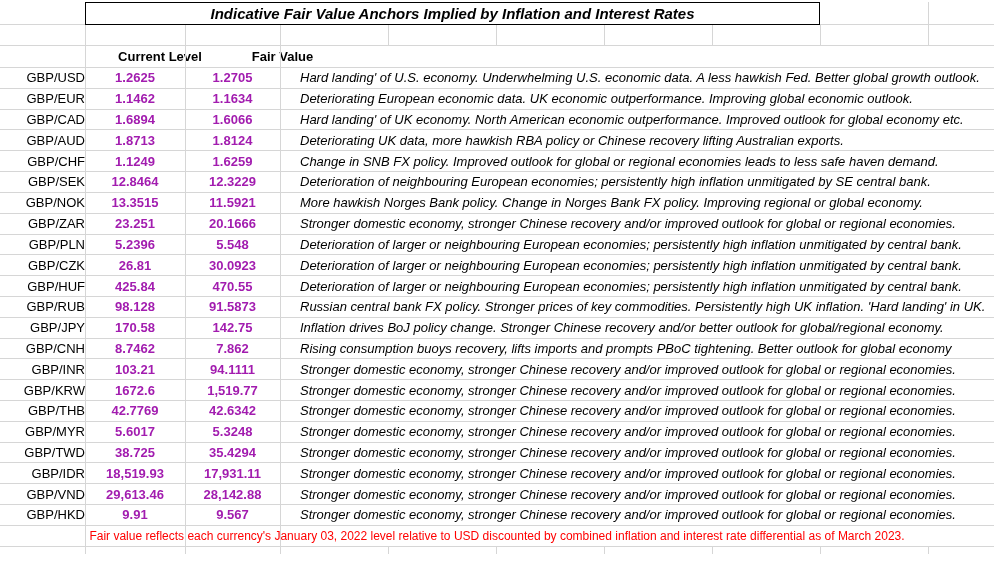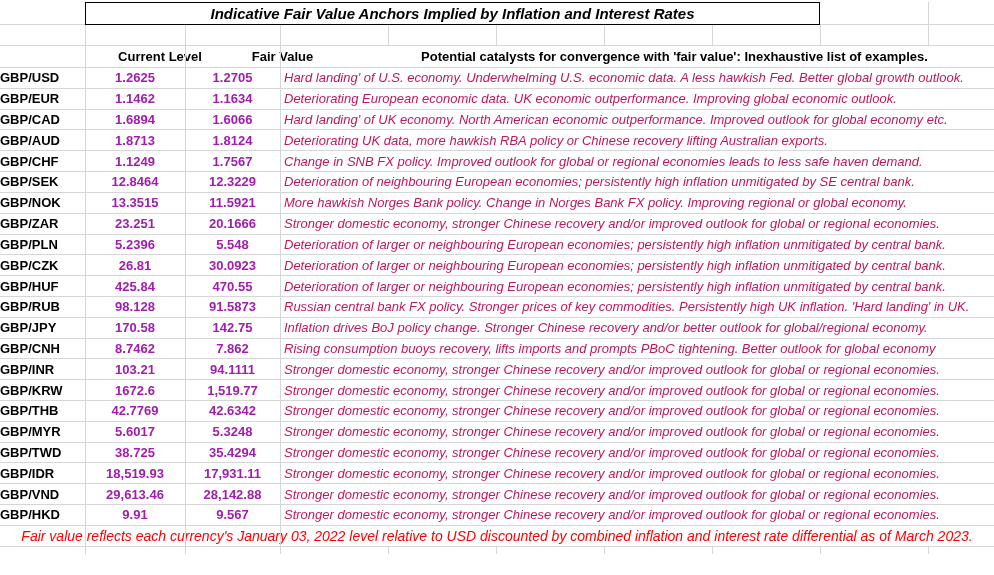--- a/index.html
+++ b/index.html
@@ -16,34 +16,34 @@
   }
   .row{position:relative;box-sizing:border-box;border-bottom:1px solid #d6d6d6;}
   .title-row{height:23px;}
   .blank-row{height:21px;}
   .header-row{height:22px;display:grid;grid-template-columns:85px 100px 95px 1fr;align-items:center;font-weight:bold;gap:25px;}
   .footer-row{height:21px;display:flex;align-items:center;justify-content:center;}
   .bottom-strip{height:7px;border-bottom:none;}
   .tbody{position:relative;}
   .data-row{height:20.826px;display:grid;grid-template-columns:85px 100px 95px 1fr;align-items:center;}
   .cell{white-space:nowrap;overflow:visible;line-height:1;}
-  .pair{font-weight:bold;text-align:left;}
+  .pair{font-weight:normal;text-align:right;}
   .num{font-weight:bold;text-align:center;color:#a21caf;}
-  .cat{font-style:italic;color:#be185d;padding-left:4px;}
+  .cat{font-style:italic;color:#000000;padding-left:20px;}
   .hdr-center{text-align:center;}
   .title-box{
     position:absolute;left:85px;top:2px;width:735px;height:23px;
     border:1.5px solid #000;background:#fff;z-index:3;
     display:flex;align-items:center;justify-content:center;
     font-weight:bold;font-style:italic;font-size:15px;
     box-sizing:border-box;
   }
   .vline{position:absolute;top:2px;width:1px;height:545px;background:#d6d6d6;z-index:1;}
   .tick{position:absolute;top:0;bottom:0;width:1px;background:#d6d6d6;}
-  .footnote{font-style:italic;color:#ff0000;font-size:14px;white-space:nowrap;}
+  .footnote{color:#ff0000;font-size:12px;white-space:nowrap;}
 </style>
 </head>
 <body>
 
 <div class="sheet">
 
   <div class="vline" style="left:85px"></div>
   <div class="vline" style="left:185px"></div>
   <div class="vline" style="left:280px"></div>
 
@@ -61,21 +61,20 @@
     <div class="tick" style="left:604px"></div>
     <div class="tick" style="left:712px"></div>
     <div class="tick" style="left:820px"></div>
     <div class="tick" style="left:928px"></div>
   </div>
 
   <div class="row header-row">
     <div class="cell hdr-center"></div>
     <div class="cell hdr-center">Current Level</div>
     <div class="cell hdr-center">Fair Value</div>
-    <div class="cell hdr-center">Potential catalysts for convergence with 'fair value': Inexhaustive list of examples.</div>
   </div>
 
   <div class="tbody">
   <div class="row data-row">
     <div class="cell pair">GBP/USD</div>
     <div class="cell num">1.2625</div>
     <div class="cell num">1.2705</div>
     <div class="cell cat">Hard landing' of U.S. economy. Underwhelming U.S. economic data. A less hawkish Fed. Better global growth outlook.</div>
   </div>
 
@@ -96,21 +95,21 @@
   <div class="row data-row">
     <div class="cell pair">GBP/AUD</div>
     <div class="cell num">1.8713</div>
     <div class="cell num">1.8124</div>
     <div class="cell cat">Deteriorating UK data, more hawkish RBA policy or Chinese recovery lifting Australian exports.</div>
   </div>
 
   <div class="row data-row">
     <div class="cell pair">GBP/CHF</div>
     <div class="cell num">1.1249</div>
-    <div class="cell num">1.7567</div>
+    <div class="cell num">1.6259</div>
     <div class="cell cat">Change in SNB FX policy. Improved outlook for global or regional economies leads to less safe haven demand.</div>
   </div>
 
   <div class="row data-row">
     <div class="cell pair">GBP/SEK</div>
     <div class="cell num">12.8464</div>
     <div class="cell num">12.3229</div>
     <div class="cell cat">Deterioration of neighbouring European economies; persistently high inflation unmitigated by SE central bank.</div>
   </div>
 

